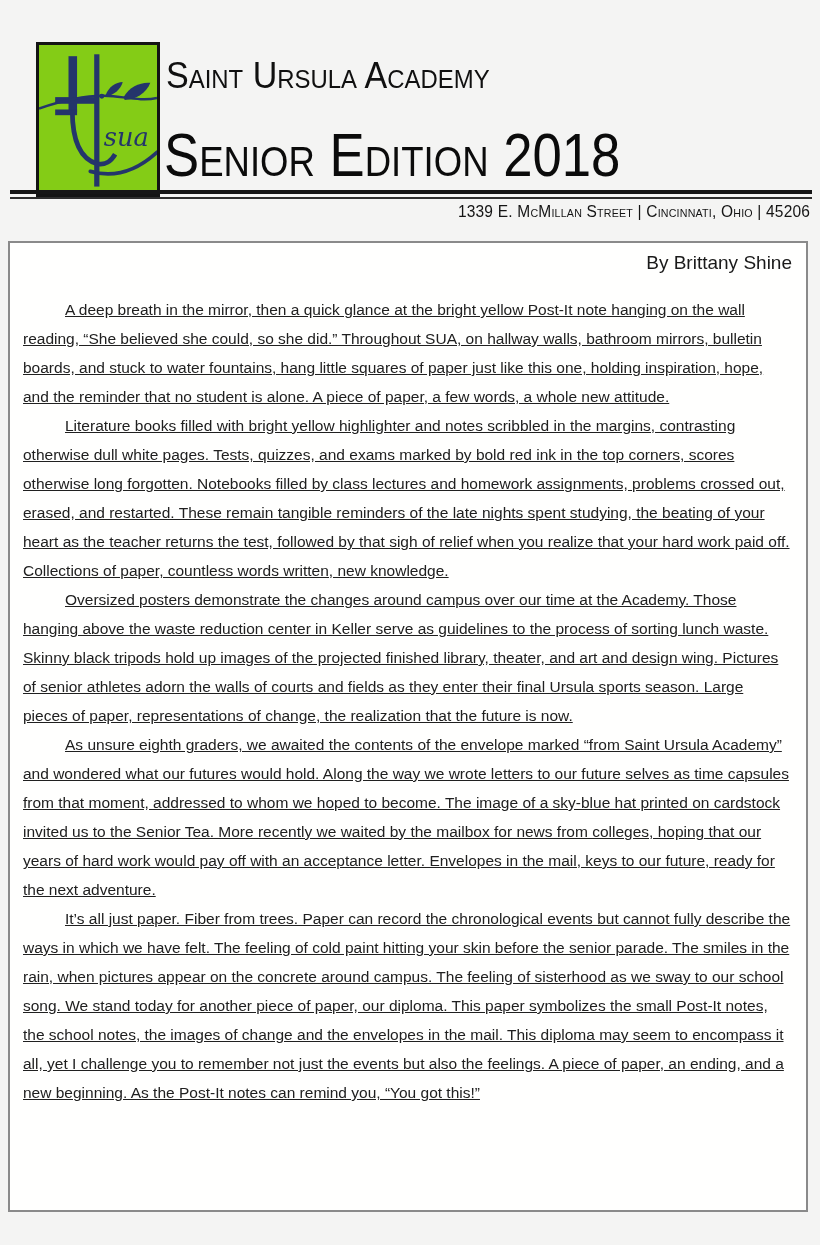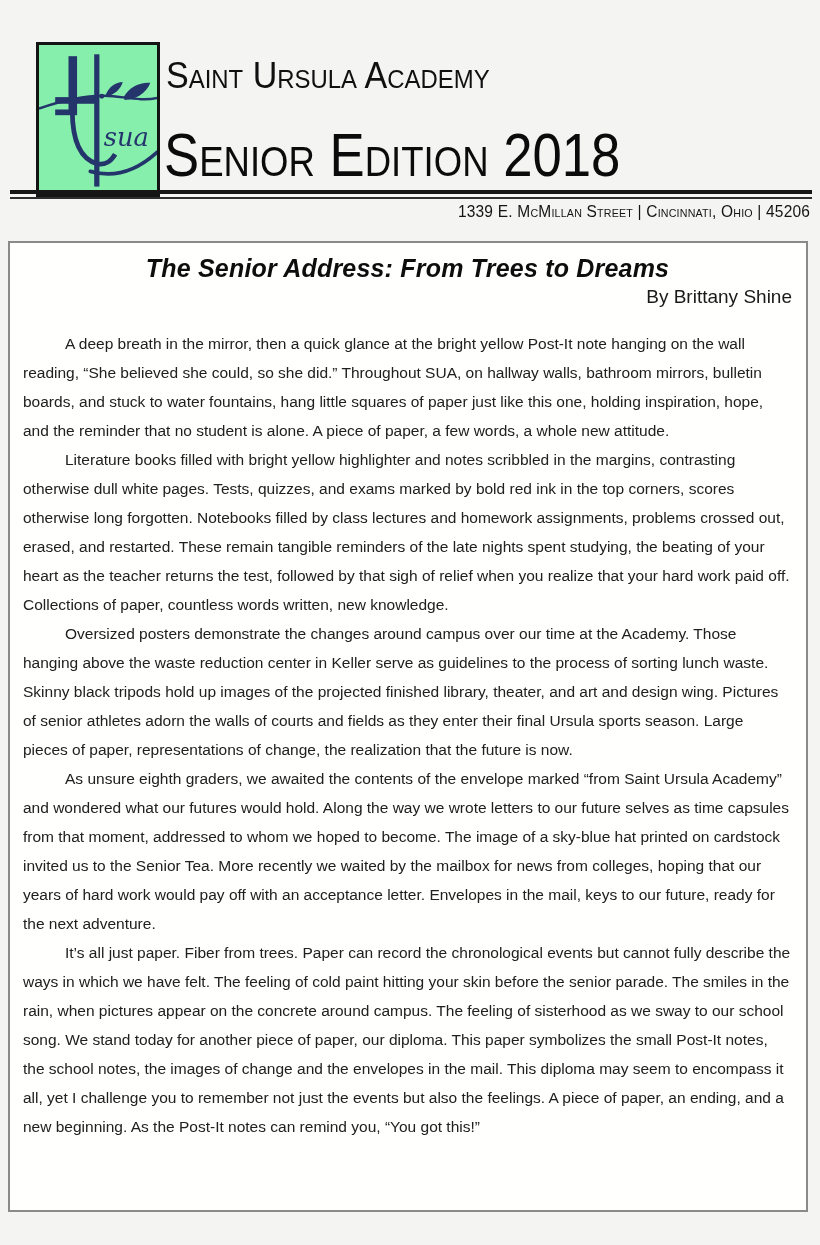--- a/index.html
+++ b/index.html
@@ -4,21 +4,21 @@
 <style>
   html,body { margin:0; padding:0; }
   .page {
     position:relative; width:820px; height:1245px;
     background:#f4f4f3; overflow:hidden;
     font-family:"Liberation Sans", sans-serif; color:#1c1c1c;
   }
   
   .logo-box {
     position:absolute; left:36px; top:42px; width:124px; height:156px;
-    background:#86efac; box-sizing:border-box;
+    background:#84cc16; box-sizing:border-box;
     border:3px solid #141414; border-bottom-width:5px;
   }
   .logo-box svg { width:100%; height:100%; display:block; }
   .school-name {
     position:absolute; left:166px; top:56px;
     font-variant:small-caps; font-size:37px; line-height:1.1;
     color:#101010; white-space:nowrap;
     transform:scaleX(0.92); transform-origin:left top;
   }
   .edition-title {
@@ -48,21 +48,21 @@
     margin:2px 0 3px 0; text-align:center;
     font-size:25px; font-weight:bold; font-style:italic;
     color:#0d0d0d; letter-spacing:0.2px;
   }
   .article-byline {
     text-align:right; font-size:19px; color:#1a1a1a;
     margin:0 0 21px 0;
   }
   .article-body p {
     margin:0; font-size:15.5px; line-height:29px;
-    text-indent:42px; color:#202020; text-align:left;
+    text-indent:42px; color:#202020; text-align:left;text-decoration:underline;
   }
 </style>
 </head>
 <body>
 
 <div class="page">
 
   <header>
     <div class="logo-box">
       <svg viewBox="0 0 124 150" xmlns="http://www.w3.org/2000/svg" aria-hidden="true">
@@ -89,21 +89,20 @@
     <div class="school-name">Saint Ursula Academy</div>
 
     <div class="edition-title">Senior Edition 2018</div>
 
     <div class="masthead-rule"></div>
 
     <div class="address-line">1339 E. McMillan Street | Cincinnati, Ohio | 45206</div>
   </header>
 
   <main class="article-box">
-    <h1 class="article-title">The Senior Address: From Trees to Dreams</h1>
     <div class="article-byline">By Brittany Shine</div>
     <div class="article-body">
         <p>A deep breath in the mirror, then a quick glance at the bright yellow Post-It note hanging on the wall reading, “She believed she could, so she did.” Throughout SUA, on hallway walls, bathroom mirrors, bulletin boards, and stuck to water fountains, hang little squares of paper just like this one, holding inspiration, hope, and the reminder that no student is alone. A piece of paper, a few words, a whole new attitude.</p>
         <p>Literature books filled with bright yellow highlighter and notes scribbled in the margins, contrasting otherwise dull white pages. Tests, quizzes, and exams marked by bold red ink in the top corners, scores otherwise long forgotten. Notebooks filled by class lectures and homework assignments, problems crossed out, erased, and restarted. These remain tangible reminders of the late nights spent studying, the beating of your heart as the teacher returns the test, followed by that sigh of relief when you realize that your hard work paid off. Collections of paper, countless words written, new knowledge.</p>
         <p>Oversized posters demonstrate the changes around campus over our time at the Academy. Those hanging above the waste reduction center in Keller serve as guidelines to the process of sorting lunch waste. Skinny black tripods hold up images of the projected finished library, theater, and art and design wing. Pictures of senior athletes adorn the walls of courts and fields as they enter their final Ursula sports season. Large pieces of paper, representations of change, the realization that the future is now.</p>
         <p>As unsure eighth graders, we awaited the contents of the envelope marked “from Saint Ursula Academy” and wondered what our futures would hold. Along the way we wrote letters to our future selves as time capsules from that moment, addressed to whom we hoped to become. The image of a sky-blue hat printed on cardstock invited us to the Senior Tea. More recently we waited by the mailbox for news from colleges, hoping that our years of hard work would pay off with an acceptance letter. Envelopes in the mail, keys to our future, ready for the next adventure.</p>
         <p>It’s all just paper. Fiber from trees. Paper can record the chronological events but cannot fully describe the ways in which we have felt. The feeling of cold paint hitting your skin before the senior parade. The smiles in the rain, when pictures appear on the concrete around campus. The feeling of sisterhood as we sway to our school song. We stand today for another piece of paper, our diploma. This paper symbolizes the small Post-It notes, the school notes, the images of change and the envelopes in the mail. This diploma may seem to encompass it all, yet I challenge you to remember not just the events but also the feelings. A piece of paper, an ending, and a new beginning. As the Post-It notes can remind you, “You got this!”</p>
       </div>
   </main>
 

